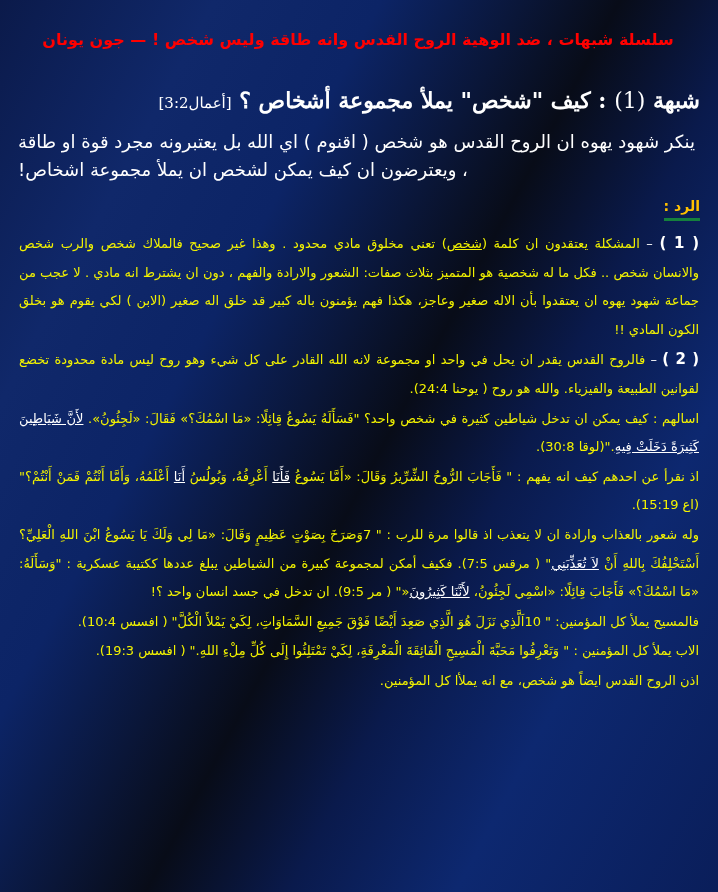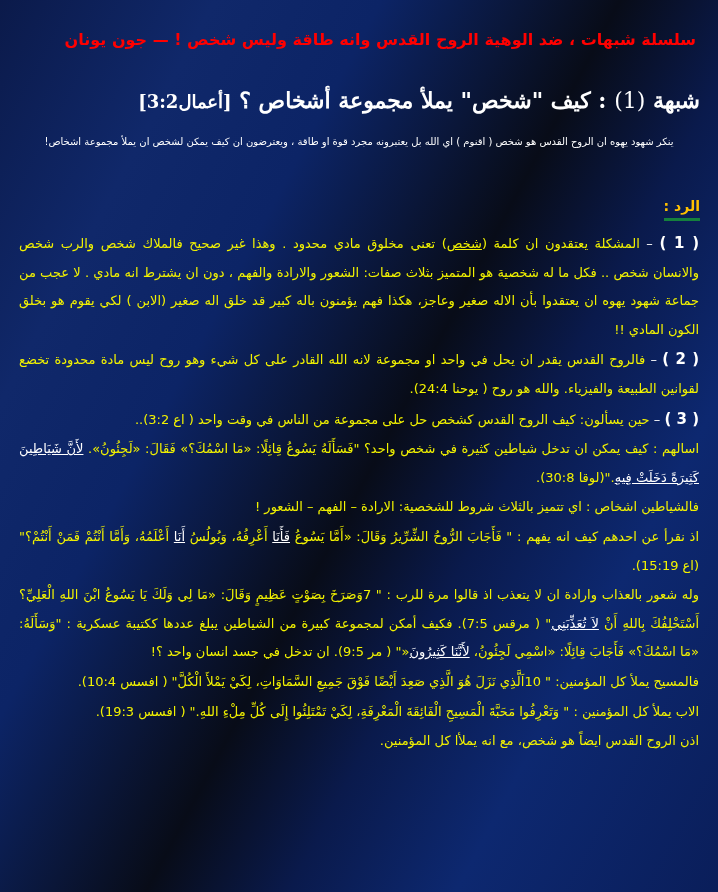--- a/index.html
+++ b/index.html
@@ -9,33 +9,33 @@
     overflow: hidden;
     position: relative;
     background: linear-gradient(118deg, #0b1a4a 0%, #10286a 18%, #0c2466 32%, #0a1638 44%, #080c18 52%, #0a1a4c 64%, #0d2870 78%, #0a1e5a 100%);
     font-family: "DejaVu Sans", sans-serif;
     direction: rtl;
   }
   .page { position: absolute; inset: 0; padding: 0 18px 0 18px; }
   .series-title {
     position: absolute; top: 30px; right: 22px; left: 20px;
     color: #ff0000; font-size: 16px; font-weight: bold;
-    font-family: "DejaVu Sans", sans-serif; text-align: right; letter-spacing: -0.3px;
+    font-family: "DejaVu Sans", sans-serif; text-align: center; letter-spacing: -0.3px;
     white-space: nowrap;
   }
   .q-title {
     position: absolute; top: 87px; right: 18px; left: 18px;
     color: #ffffff; font-size: 22px; font-weight: bold;
     font-family: "DejaVu Serif", serif; text-align: right; white-space: nowrap;
   }
   .q-title .num { font-weight: normal; }
-  .ref { font-weight: bold; font-size: 18px; }
+  .ref { font-weight: normal; font-size: 15px; }
   .intro {
     position: absolute; top: 128px; right: 18px; left: 18px;
-    color: #ffffff; font-size: 10px; line-height: 28px; text-align: center;
+    color: #ffffff; font-size: 18px; line-height: 28px; text-align: left;
   }
   .answer-label {
     position: absolute; top: 198px; right: 18px;
     color: #ffc000; font-size: 14px; font-weight: bold;
     border-bottom: 3px solid #15803d; padding-bottom: 4px;
   }
   .body-text {
     position: absolute; top: 228px; right: 18px; left: 18px;
     color: #f2f200; font-size: 13px; line-height: 28.6px; text-align: justify;
   }
@@ -68,26 +68,22 @@
 
     <p>
       <span class="pnum">( 1 )</span><span class="wh"> – </span><span>المشكلة يعتقدون ان كلمة (</span><span class="ul">شخص</span><span>) تعني مخلوق مادي محدود . وهذا غير صحيح فالملاك شخص والرب شخص والانسان شخص .. فكل ما له شخصية هو المتميز بثلاث صفات: الشعور والارادة والفهم ، دون ان يشترط انه مادي . لا عجب من جماعة شهود يهوه ان يعتقدوا بأن الاله صغير وعاجز، هكذا فهم يؤمنون باله كبير قد خلق اله صغير (الابن ) لكي يقوم هو بخلق الكون المادي !!</span>
     </p>
 
     <p>
       <span class="pnum">( 2 )</span><span class="wh"> – </span><span>فالروح القدس يقدر ان يحل في واحد او مجموعة لانه الله القادر على كل شيء وهو روح ليس مادة محدودة تخضع لقوانين الطبيعة والفيزياء. والله هو روح ( يوحنا 24:4).</span>
     </p>
 
     <p>
-      <span class="pnum">( 3 )</span><span class="wh"> – </span><span>حين يسألون: كيف الروح القدس كشخص حل على مجموعة من الناس في وقت واحد ( اع 3:2)..</span>
-    </p>
-    <p>
       <span>اسالهم : كيف يمكن ان تدخل شياطين كثيرة في شخص واحد؟ "فَسَأَلَهُ يَسُوعُ قِائِلًا: «مَا اسْمُكَ؟» فَقَالَ: «لَجِئُونُ». </span><span class="hl">لأَنَّ شَيَاطِينَ كَثِيرَةً دَخَلَتْ فِيهِ</span><span>."(لوقا 30:8).</span>
     </p>
-    <p>فالشياطين اشخاص : اي تتميز بالثلاث شروط للشخصية: الارادة – الفهم – الشعور !</p>
     <p>
       <span>اذ نقرأ عن احدهم كيف انه يفهم : " فَأَجَابَ الرُّوحُ الشِّرِّيرُ وَقَالَ: «أَمَّا يَسُوعُ </span><span class="hl">فَأَنَا</span><span> أَعْرِفُهُ، وَبُولُسُ </span><span class="hl">أَنَا</span><span> أَعْلَمُهُ، وَأَمَّا أَنْتُمْ فَمَنْ أَنْتُمْ؟" (اع 15:19).</span>
     </p>
     <p>
       <span>وله شعور بالعذاب وارادة ان لا يتعذب اذ قالوا مرة للرب : " 7وَصَرَخَ بِصَوْتٍ عَظِيمٍ وَقَالَ: «مَا لِي وَلَكَ يَا يَسُوعُ ابْنَ اللهِ الْعَلِيِّ؟ أَسْتَحْلِفُكَ بِاللهِ أَنْ </span><span class="hl">لاَ تُعَذِّبَنِي</span><span>" ( مرقس 7:5).  فكيف أمكن لمجموعة كبيرة من الشياطين يبلغ عددها ككتيبة عسكرية : "وَسَأَلَهُ: «مَا اسْمُكَ؟» فَأَجَابَ قِائِلًا: «اسْمِي لَجِئُونُ، </span><span class="hl">لأَنَّنَا كَثِيرُونَ</span><span>«" ( مر 9:5). ان تدخل في جسد انسان واحد ؟!</span>
     </p>
 
     <p>فالمسيح يملأ كل المؤمنين: "  10اَلَّذِي نَزَلَ هُوَ الَّذِي صَعِدَ أَيْضًا فَوْقَ جَمِيعِ السَّمَاوَاتِ، لِكَيْ يَمْلأَ الْكُلَّ" ( افسس 10:4).</p>
     <p>الاب يملأ كل المؤمنين : "  وَتَعْرِفُوا مَحَبَّةَ الْمَسِيحِ الْفَائِقَةَ الْمَعْرِفَةِ، لِكَيْ تَمْتَلِئُوا إِلَى كُلِّ مِلْءِ اللهِ." ( افسس 19:3).</p>
     <p>اذن الروح القدس ايضاً هو شخص، مع انه يملأا كل المؤمنين.</p>

